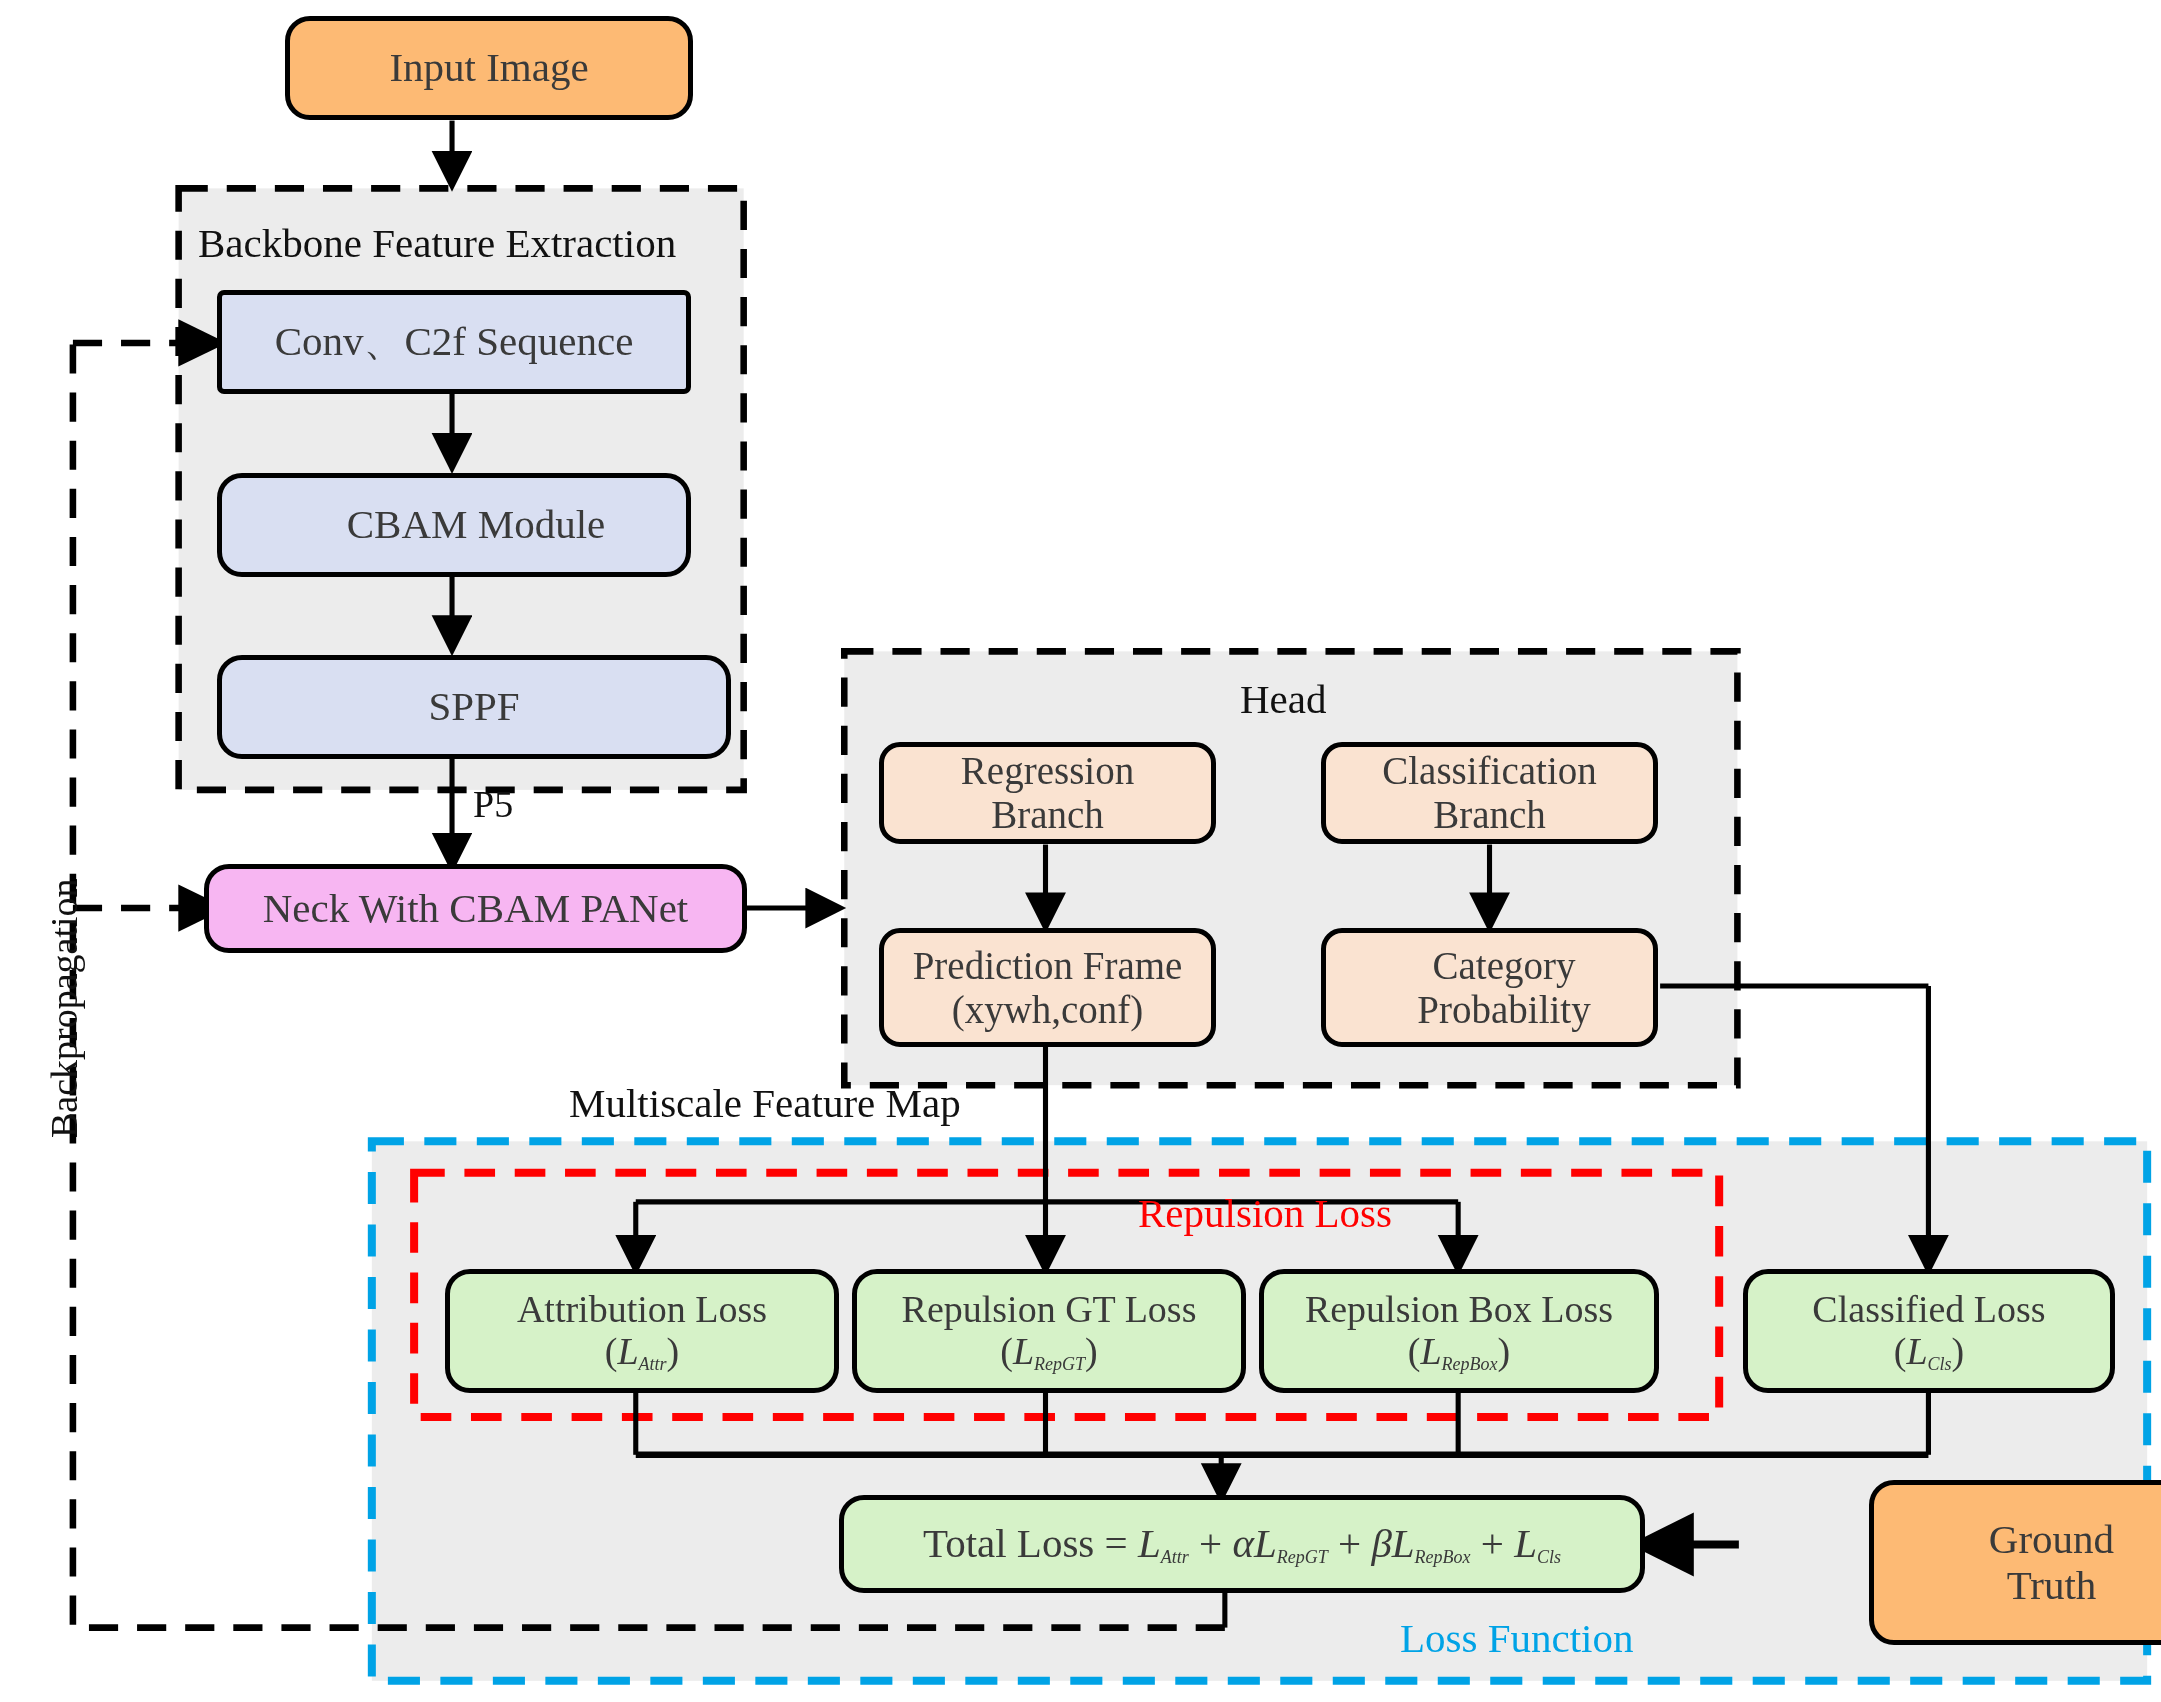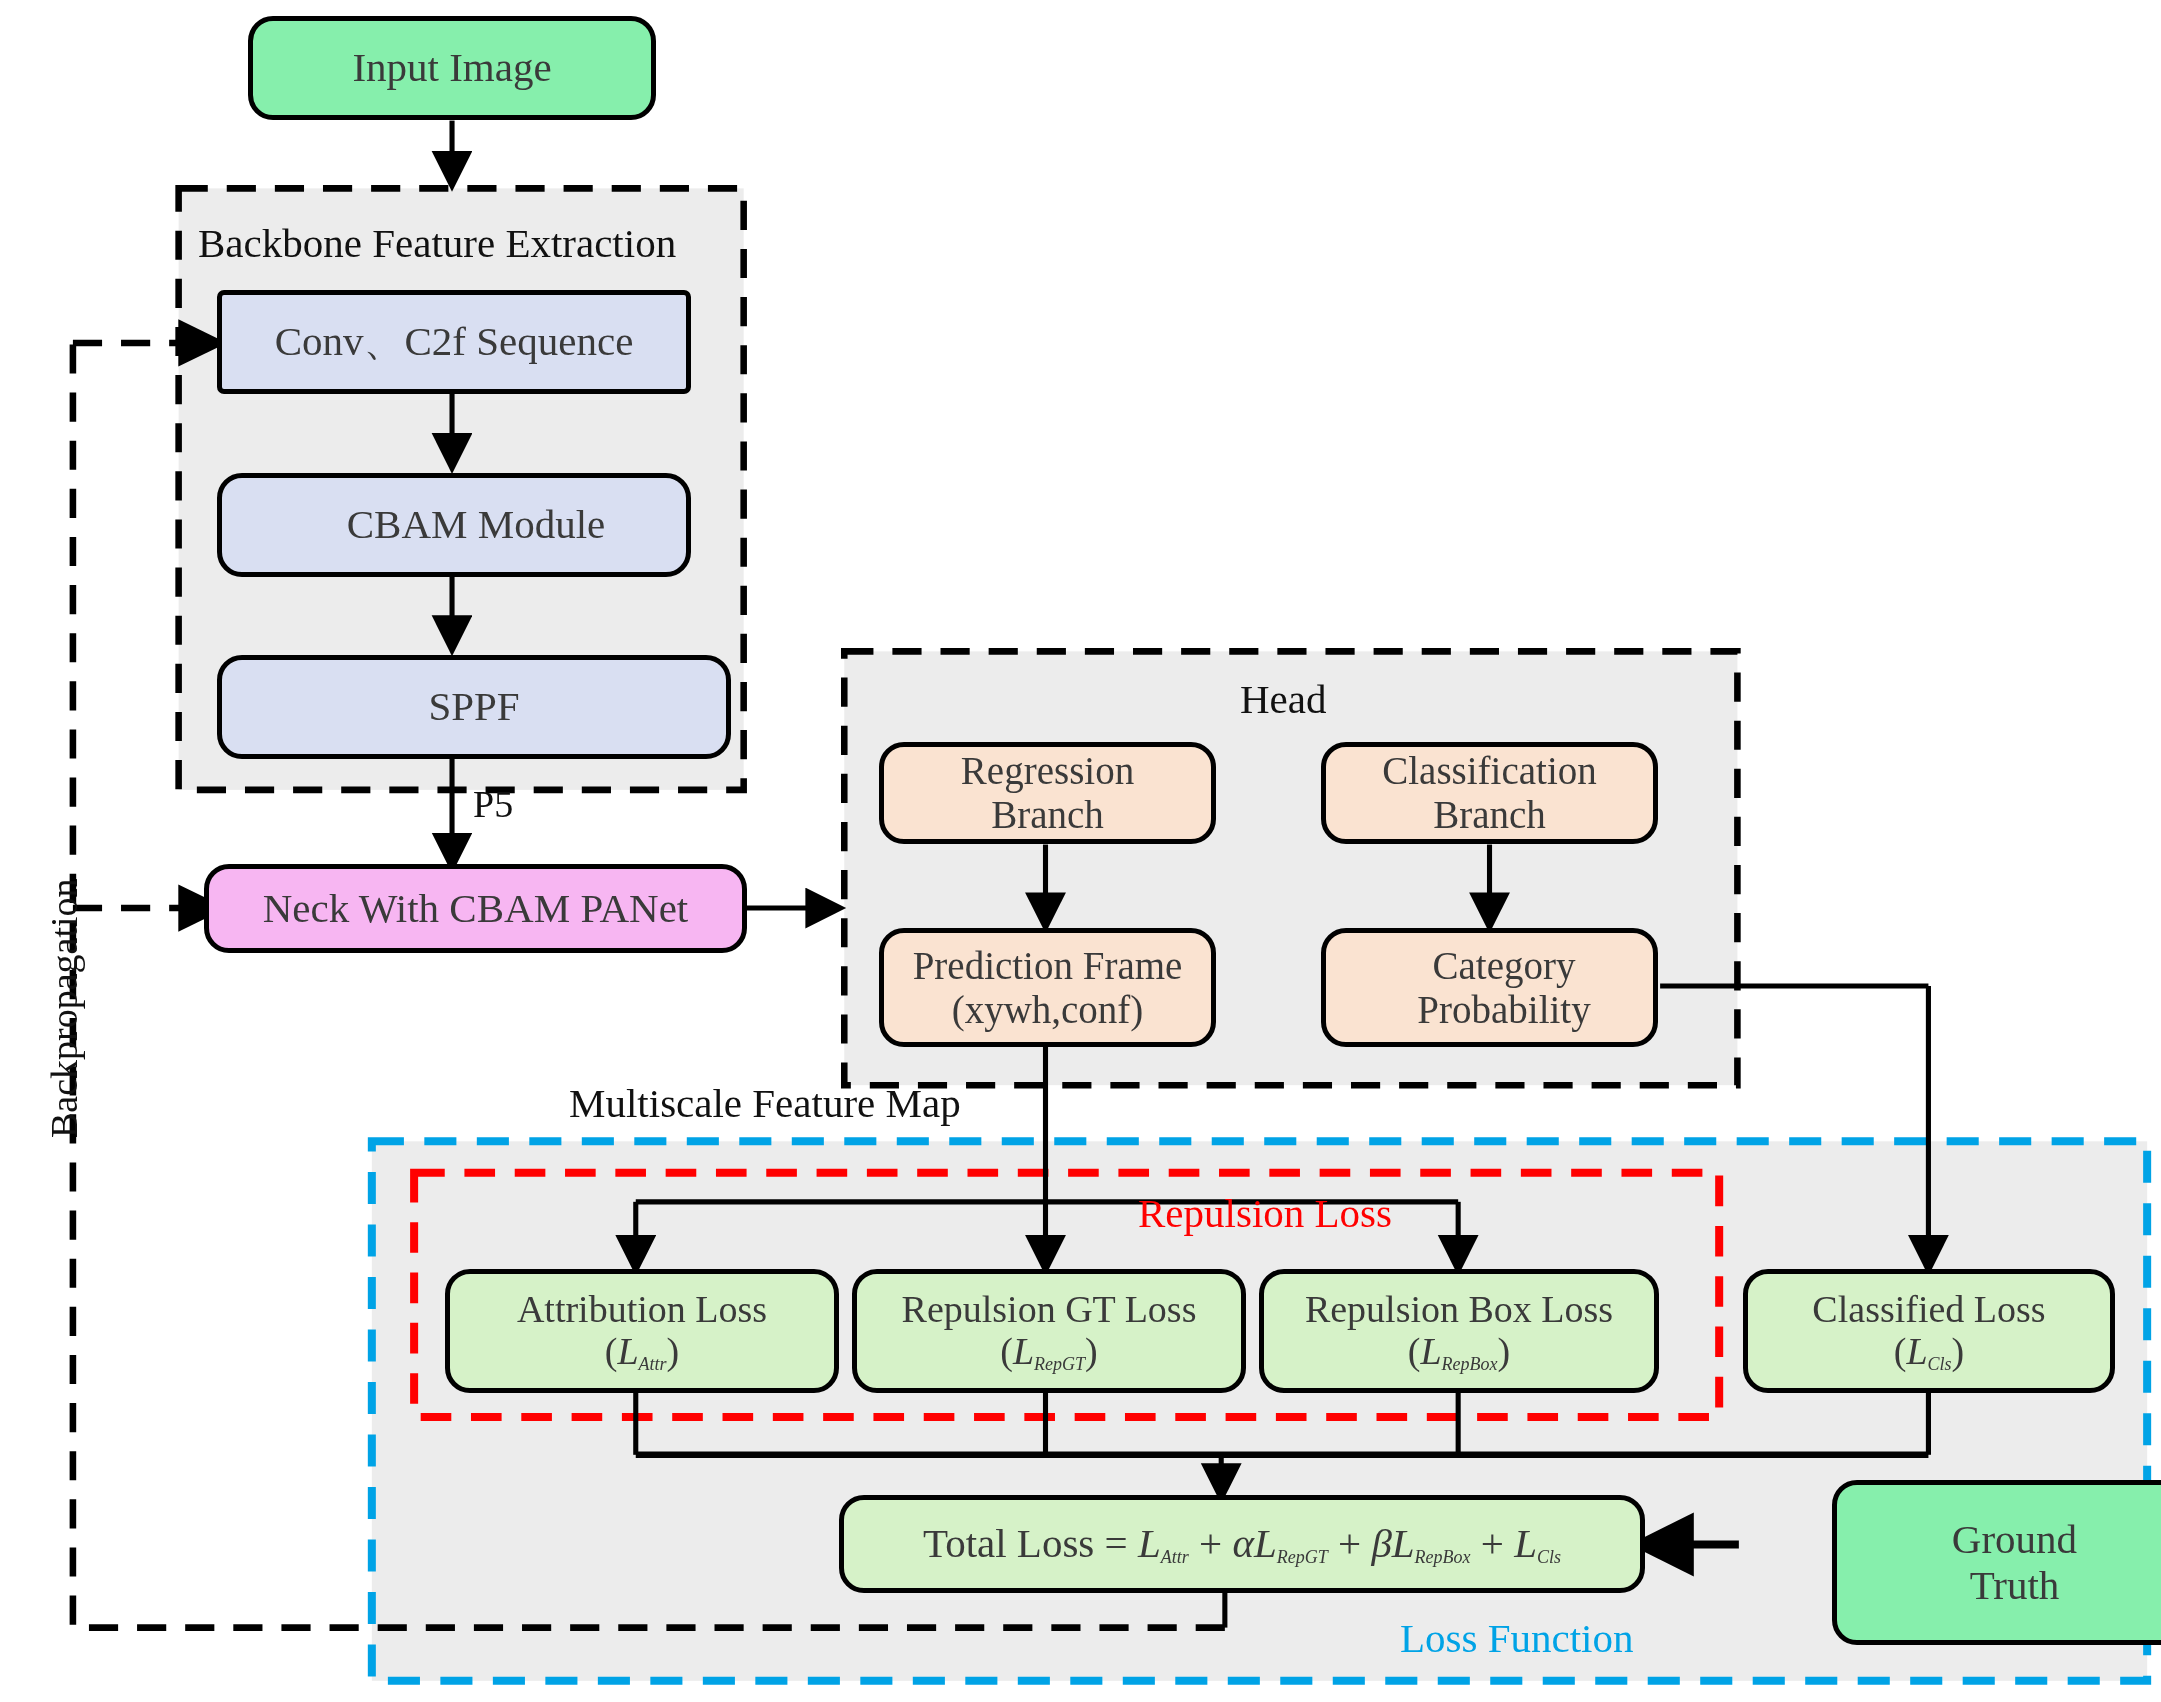--- a/index.html
+++ b/index.html
@@ -2,24 +2,24 @@
 <html style="font-size:11.7px"><head>
 <meta charset="utf-8">
 <style>
   html,body{margin:0;padding:0;background:#fff;}
   body{width:2161px;height:1703px;font-family:"Liberation Serif","DejaVu Serif",serif;}
   #stage{position:relative;width:2161px;height:1703px;overflow:hidden;background:#fff;}
   svg.layer{position:absolute;left:0;top:0;width:2161px;height:1703px;}
   .node{position:absolute;box-sizing:border-box;display:flex;align-items:center;
         justify-content:center;text-align:center;border:5.1px solid #000;
         border-radius:25px;color:#3a3a3a;line-height:1.12;}
-  .node.white{background:#86efac;}
+  .node.white{background:#fdba74;margin-left:37px;}
   .node.blue{background:#d9dff2;}
   .node.pink{background:#f7b6f2;}
-  .node.orange{background:#fae3d1;}
+  .node.orange{background:#fae3d1;border-radius:21px;}
   .node.green{background:#d6f2c8;}
   .grp-label{position:absolute;color:#111;white-space:nowrap;}
   .grp-label.red{color:#ff0000;}
   .grp-label.blue{color:#00a3e6;}
   .vlabel{position:absolute;white-space:nowrap;transform-origin:0 0;
           transform:rotate(-90deg);color:#111;}
   .sub{font-size:18px;font-style:italic;vertical-align:-0.32em;}
   .it{font-style:italic;}
   .gk{font-family:"Liberation Serif","DejaVu Serif",serif;font-style:italic;}
 </style>

